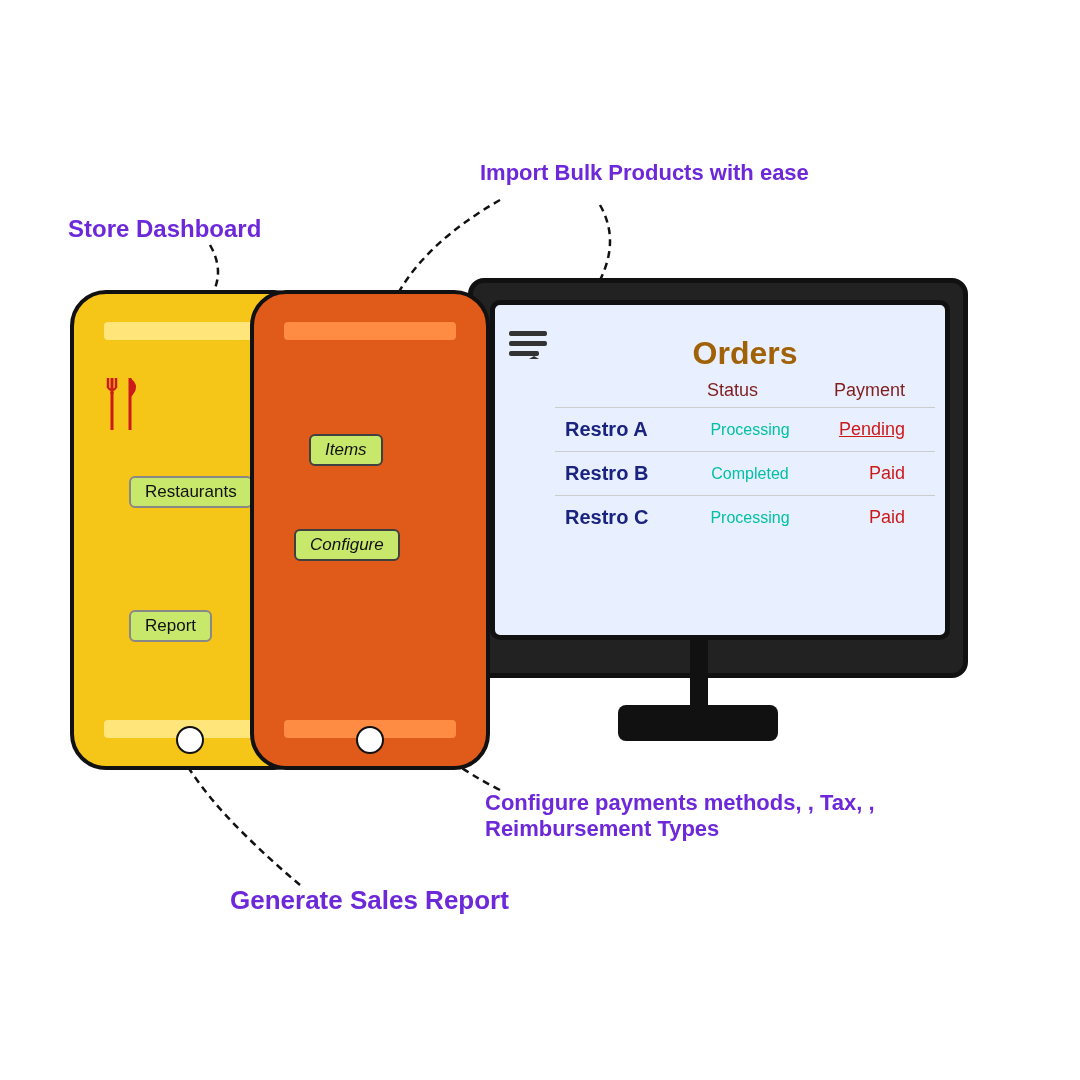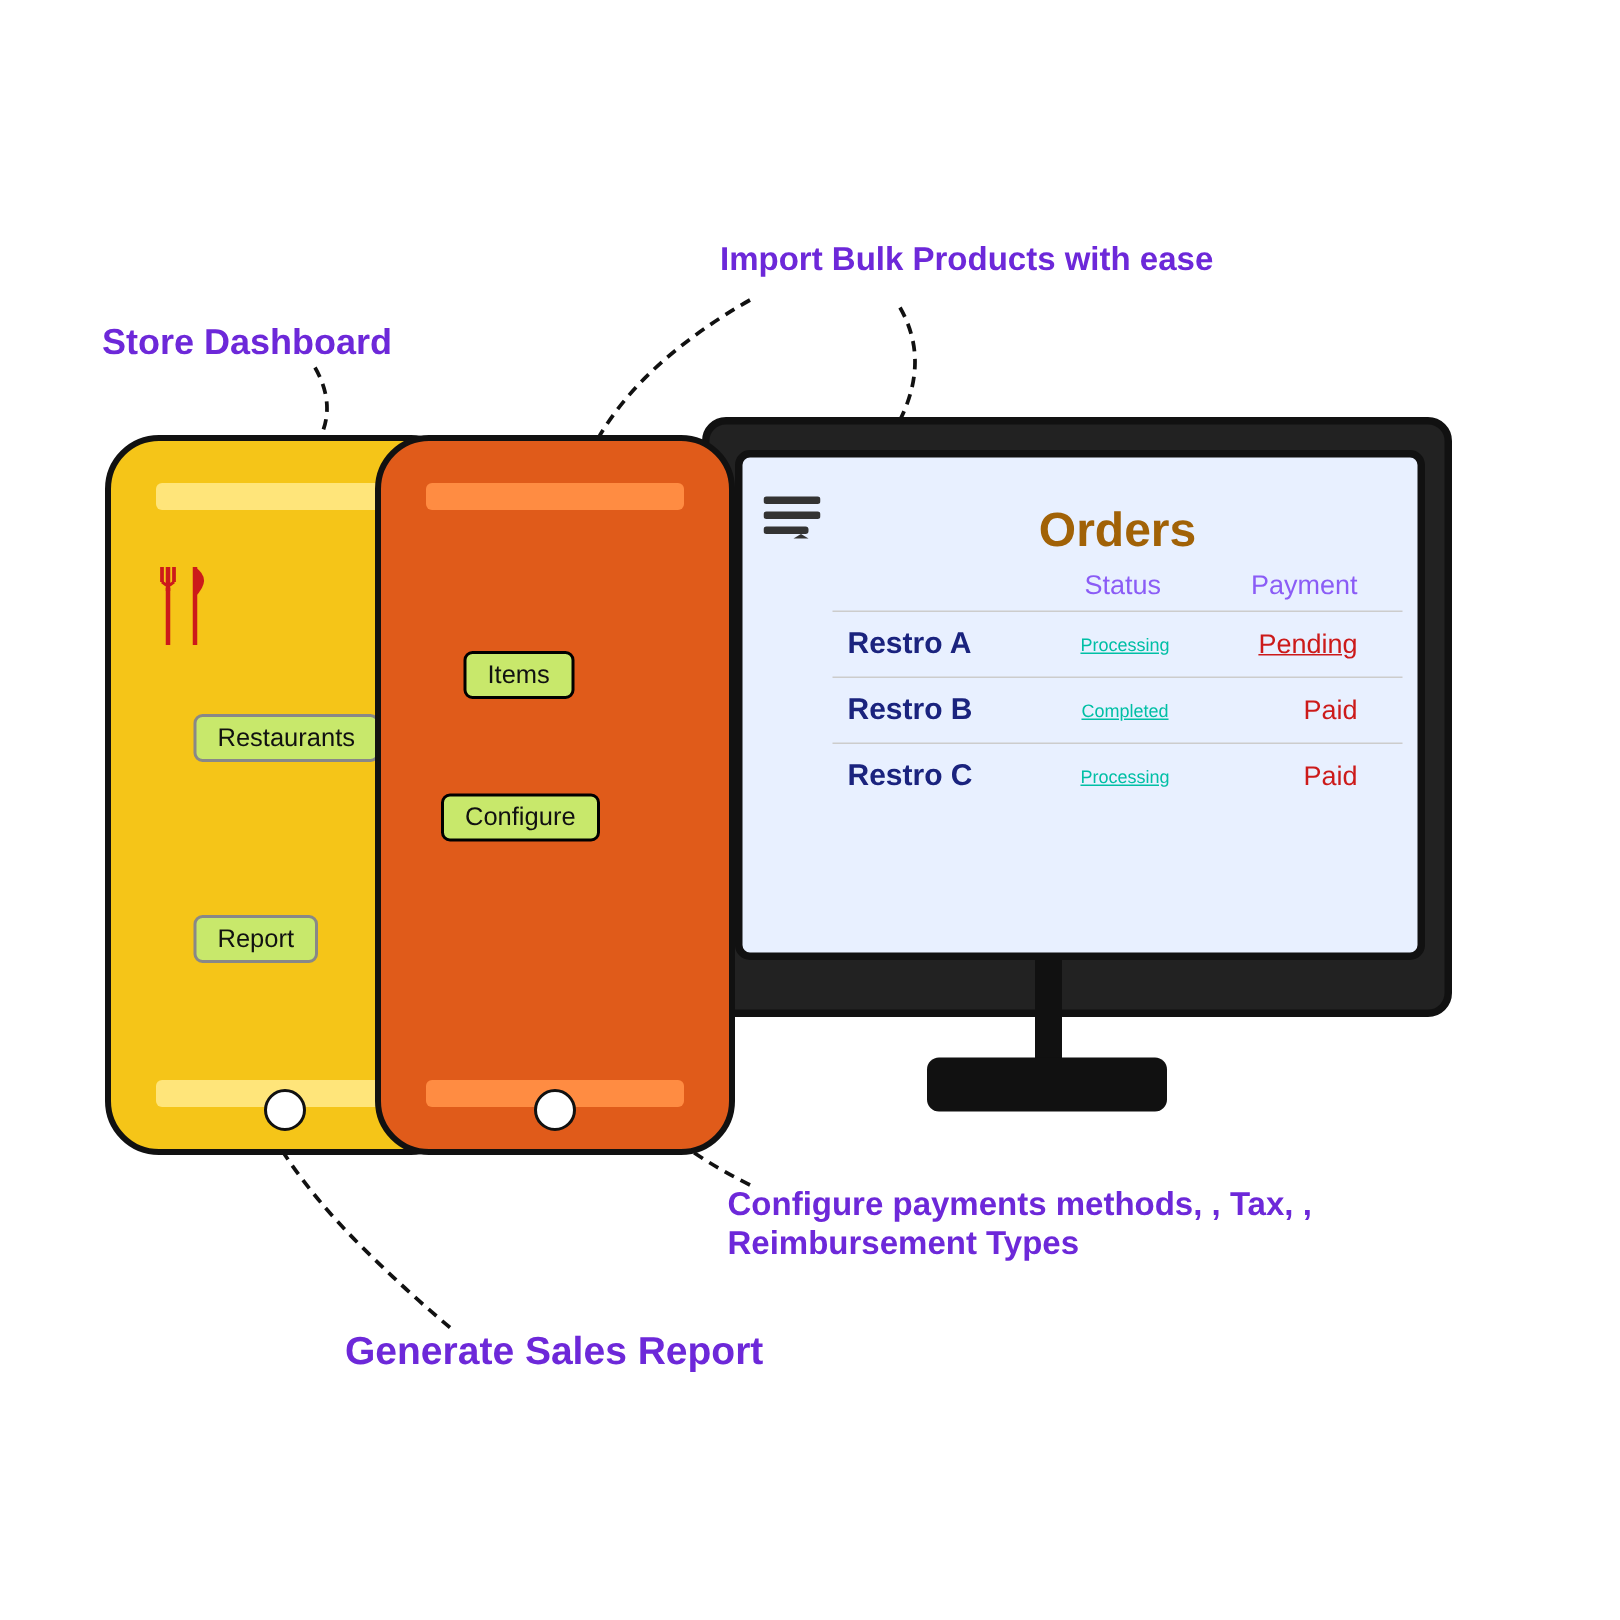--- a/index.html
+++ b/index.html
@@ -131,26 +131,27 @@
       height: 28px;
       background: #fff;
       border-radius: 50%;
       border: 2px solid #111;
     }
 
     
     .nav-btn-orange {
       position: absolute;
       background: #c8e86b;
-      border: 2px solid #000000;
+      border: 2px solid #404040;
       border-radius: 6px;
       padding: 4px 14px;
       font-size: 17px;
       font-weight: normal;
       color: #111;
+      font-style: italic;
     }
 
     
     .monitor-screen {
       position: absolute;
       left: 490px;
       top: 300px;
       width: 460px;
       height: 340px;
       background: #e8f0ff;
@@ -188,43 +189,42 @@
       font-weight: bold;
       color: #a16207;
       text-align: center;
       margin-top: 20px;
       margin-bottom: 8px;
     }
     .orders-header-row {
       display: flex;
       justify-content: flex-end;
       padding-right: 30px;
-      gap: 60px;
+      gap: 76px;
       font-size: 18px;
-      color: #8b5cf6;
+      color: #7f1d1d;
       font-weight: normal;
       margin-bottom: 6px;
     }
     .orders-row {
       display: flex;
       align-items: center;
       padding: 10px 0 10px 10px;
       border-top: 1px solid #ccc;
     }
     .order-restaurant {
       font-size: 20px;
       font-weight: bold;
       color: #1a237e;
       width: 120px;
     }
     .order-status {
-      font-size: 12px;
+      font-size: 16px;
       width: 130px;
       text-align: center;
-      text-decoration: underline;
     }
     .order-payment {
       font-size: 18px;
       width: 90px;
       text-align: right;
     }
     .status-processing { color: #00bfa5; }
     .status-completed { color: #00bfa5; }
     .payment-pending { color: #cc1a1a; text-decoration: underline; }
     .payment-paid { color: #cc1a1a; }

